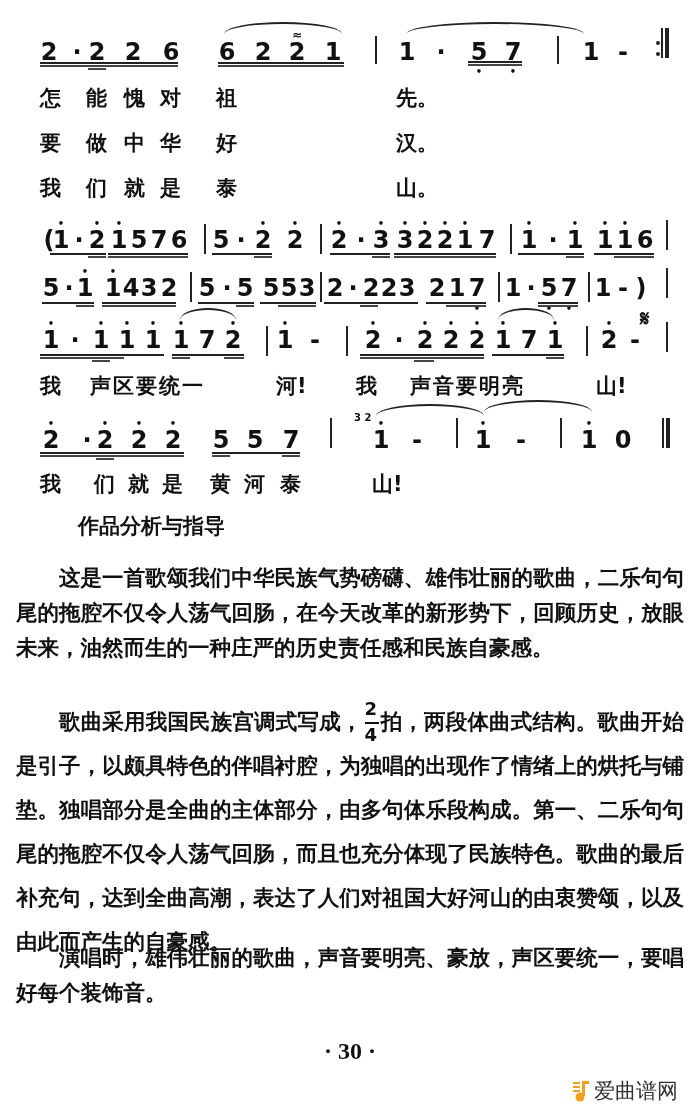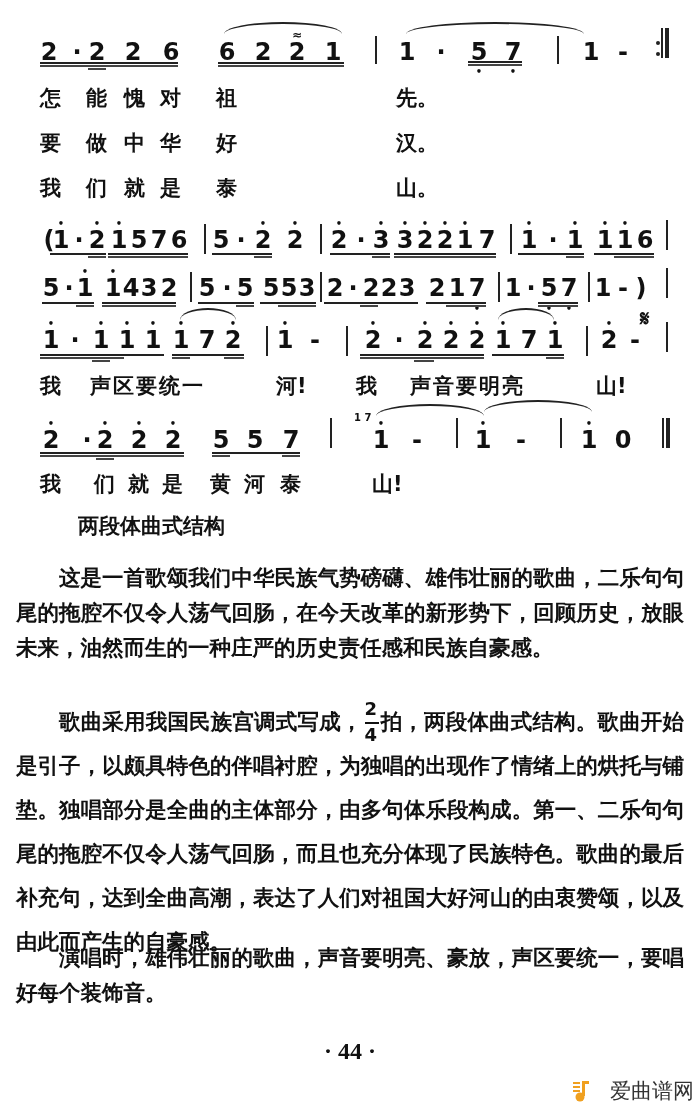--- a/index.html
+++ b/index.html
@@ -13,21 +13,21 @@
   .bar { position: absolute; width: 2px; background: #222; }
   .u1 { position: absolute; height: 2px; background: #222; }
   .u2 { position: absolute; height: 2px; background: #444; }
   .slur { position: absolute; border-top: 2px solid #222; border-radius: 50% 50% 0 0 / 100% 100% 0 0; height: 10px; }
   .lyric { position: absolute; font-size: 21px; font-weight: bold; font-family: "DejaVu Sans", sans-serif; letter-spacing: 0; }
   .heading { position: absolute; left: 78px; top: 512px; font-size: 21px; font-weight: bold; }
   .para { position: absolute; left: 16px; width: 668px; font-size: 21.5px; font-weight: bold;
           line-height: 35px; font-family: "DejaVu Sans", sans-serif; text-align: justify; }
   .pageno { position: absolute; left: 0; width: 700px; top: 1038px; text-align: center;
             font-family: "Liberation Serif", serif; font-weight: bold; font-size: 24px; }
-  .wm { position: absolute; left: 572px; top: 1077px; display: flex; align-items: center; gap: 20px; }
+  .wm { position: absolute; left: 572px; top: 1077px; display: flex; align-items: center; gap: 4px; }
   .wm-icon { width: 18px; height: 22px; position: relative; }
   .wm-text { font-size: 21px; color: #333; font-family: "DejaVu Sans", sans-serif; }
   .frac { position: absolute; font-size: 18px; font-weight: bold; text-align: center; line-height: 1; }
 </style>
 </head>
 <body>
 
 <div>
 
   <span class="num" style="left:40px;top:40px;">2</span>
@@ -262,21 +262,21 @@
   <span class="num" style="left:246px;top:428px;">5</span>
   <span class="num" style="left:282px;top:428px;">7</span>
   <div class="u1" style="left:40px;top:452px;width:144px;"></div>
   <div class="u2" style="left:40px;top:455px;width:144px;"></div>
   <div class="u2" style="left:96px;top:458px;width:18px;"></div>
   <div class="u1" style="left:212px;top:452px;width:88px;"></div>
   <div class="u2" style="left:212px;top:455px;width:18px;"></div>
   <div class="u2" style="left:282px;top:455px;width:18px;"></div>
   <div class="bar" style="left:330px;top:418px;height:30px;"></div>
 
-  <span class="abs" style="left:354px;top:412px;font-size:10px;font-weight:bold;">1 7</span>
+  <span class="abs" style="left:354px;top:412px;font-size:10px;font-weight:bold;">3 2</span>
   <div class="slur" style="left:376px;top:404px;width:108px;"></div>
   <div class="slur" style="left:484px;top:400px;width:108px;"></div>
   <span class="num" style="left:372px;top:428px;"><span class="hi">•</span><span>1</span></span>
   <span class="num" style="left:408px;top:428px;">-</span>
   <div class="bar" style="left:456px;top:418px;height:30px;"></div>
   <span class="num" style="left:474px;top:428px;"><span class="hi">•</span><span>1</span></span>
   <span class="num" style="left:512px;top:428px;">-</span>
   <div class="bar" style="left:560px;top:418px;height:30px;"></div>
   <span class="num" style="left:580px;top:428px;"><span class="hi">•</span><span>1</span></span>
   <span class="num" style="left:614px;top:428px;">0</span>
@@ -290,31 +290,31 @@
     <span class="lyric" style="left:94px;top:470px;">们</span>
     <span class="lyric" style="left:128px;top:470px;">就</span>
     <span class="lyric" style="left:162px;top:470px;">是</span>
     <span class="lyric" style="left:210px;top:470px;">黄</span>
     <span class="lyric" style="left:244px;top:470px;">河</span>
     <span class="lyric" style="left:280px;top:470px;">泰</span>
     <span class="lyric" style="left:372px;top:470px;">山!</span>
   </div>
 </div>
 
-<div class="heading">两段体曲式结构</div>
+<div class="heading">作品分析与指导</div>
 
 <div class="para" style="top:560px;text-indent:43px;">这是一首歌颂我们中华民族气势磅礴、雄伟壮丽的歌曲，二乐句句尾的拖腔不仅令人荡气回肠，在今天改革的新形势下，回顾历史，放眼未来，油然而生的一种庄严的历史责任感和民族自豪感。</div>
 
 <div class="para" style="top:700px;text-indent:43px;line-height:44px;">
   <span>歌曲采用我国民族宫调式写成，</span><span style="display:inline-block;position:relative;width:18px;height:30px;vertical-align:middle;text-indent:0;"><span class="frac" style="left:2px;top:-8px;">2</span><span class="abs" style="left:2px;top:14px;width:14px;height:2px;background:#111;"></span><span class="frac" style="left:2px;top:18px;">4</span></span><span>拍，两段体曲式结构。歌曲开始是引子，以颇具特色的伴唱衬腔，为独唱的出现作了情绪上的烘托与铺垫。独唱部分是全曲的主体部分，由多句体乐段构成。第一、二乐句句尾的拖腔不仅令人荡气回肠，而且也充分体现了民族特色。歌曲的最后补充句，达到全曲高潮，表达了人们对祖国大好河山的由衷赞颂，以及由此而产生的自豪感。</span>
 </div>
 
 <div class="para" style="top:940px;text-indent:43px;">演唱时，雄伟壮丽的歌曲，声音要明亮、豪放，声区要统一，要唱好每个装饰音。</div>
 
-<div class="pageno">· 44 ·</div>
+<div class="pageno">· 30 ·</div>
 
 <div class="wm">
   <span class="wm-icon">
     <svg width="18" height="22" viewBox="0 0 18 22">
       <rect x="1" y="2" width="7" height="2" fill="#f0a020"></rect>
       <rect x="1" y="6" width="7" height="2" fill="#f0a020"></rect>
       <rect x="1" y="10" width="7" height="2" fill="#f0a020"></rect>
       <rect x="10" y="1" width="3" height="15" fill="#f0a020"></rect>
       <rect x="10" y="1" width="7" height="3" fill="#f0a020"></rect>
       <circle cx="8" cy="17" r="4.5" fill="#f0a020"></circle>

